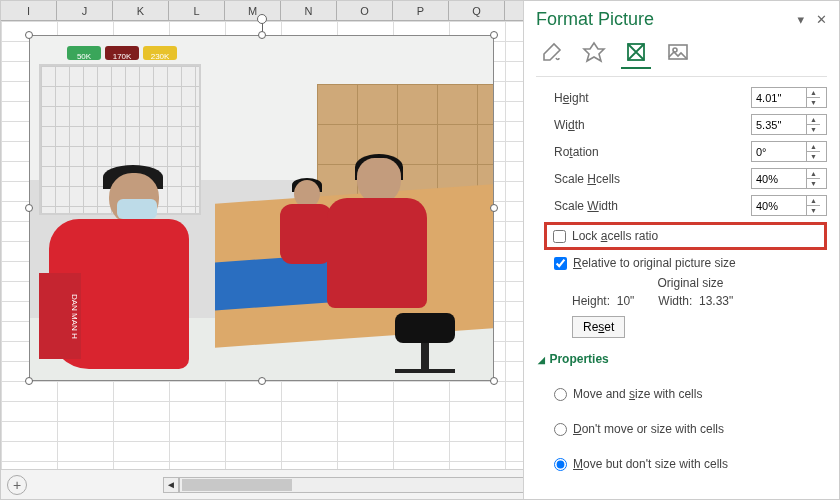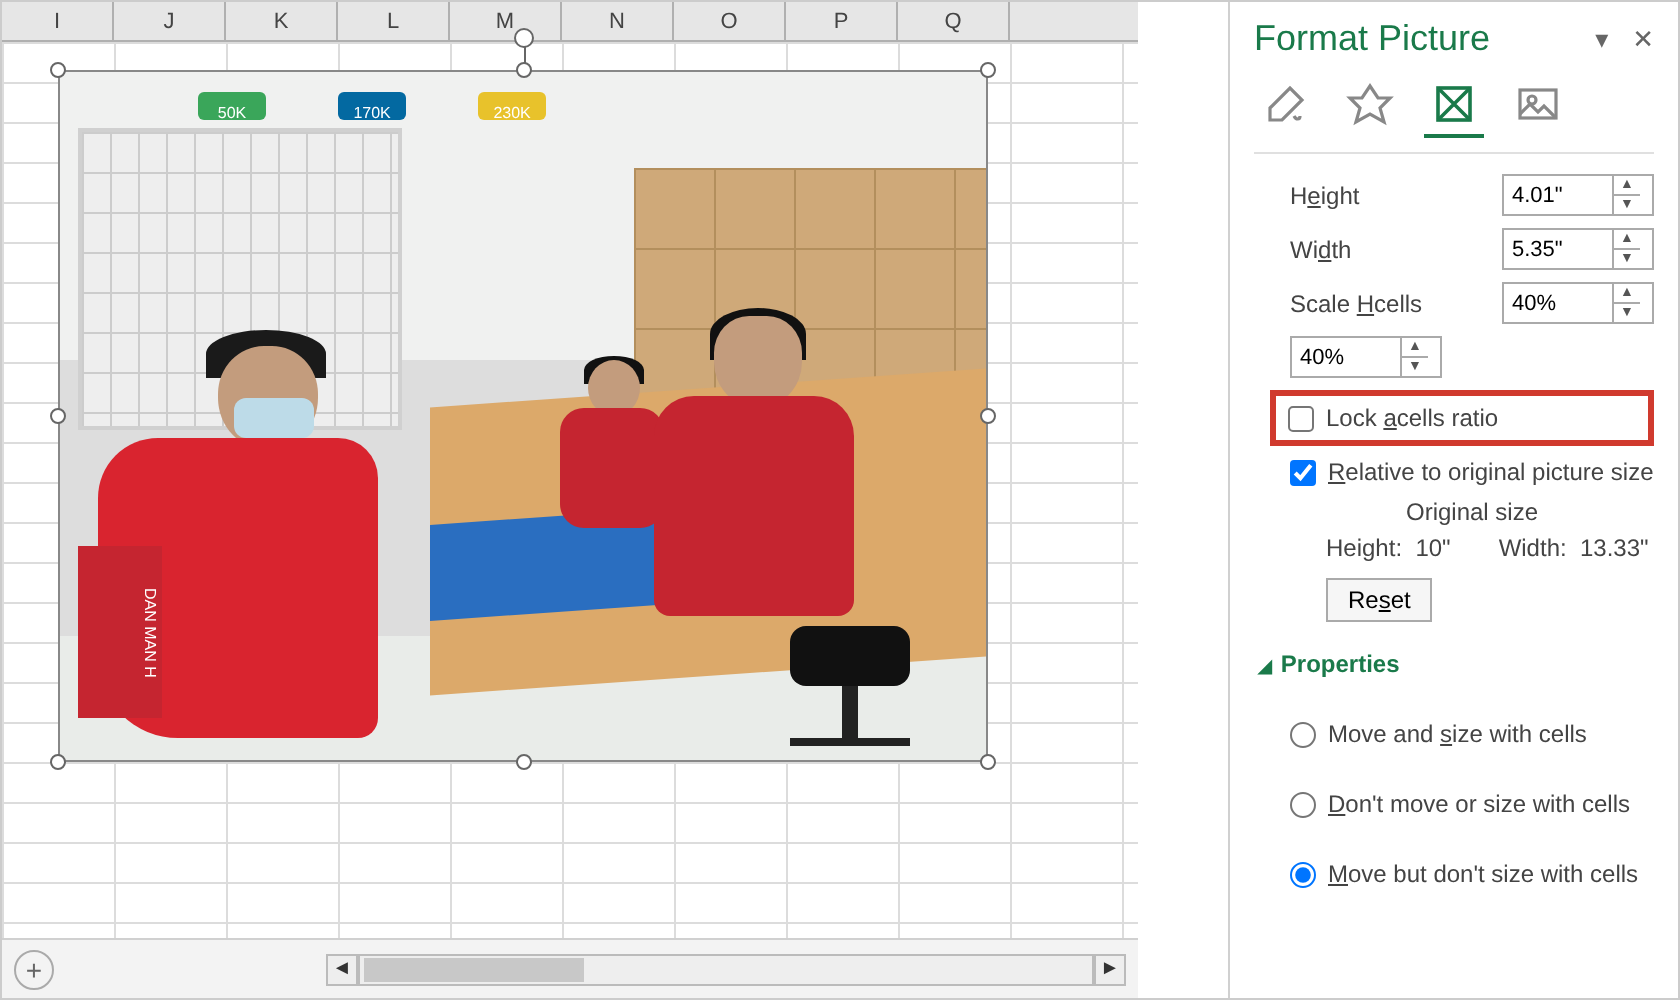--- a/index.html
+++ b/index.html
@@ -71,21 +71,21 @@
   .pc-customer .hair{position:absolute;top:32px;left:64px;width:60px;height:24px;background:#1a1a1a;border-radius:50% 50% 0 0;}
   .pc-customer .mask{position:absolute;top:66px;left:78px;width:40px;height:20px;background:#bddbe8;border-radius:6px;}
   .pc-customer .jacket{position:absolute;top:86px;left:10px;width:140px;height:150px;background:#d9242f;border-radius:30px 20px 10px 40px;}
   .pc-locker { position:absolute; right:0; top:14%; width:38%; height:36%; background:#cfa979;
     background-image:linear-gradient(to right,#b38f5d 1px,transparent 1px),linear-gradient(to bottom,#b38f5d 1px,transparent 1px);
     background-size:40px 40px;}
   .pc-shelf { position:absolute; left:2%; top:8%; width:35%; height:44%; background:#eee;
     background-image:linear-gradient(to bottom,#ccc 1px,transparent 1px),linear-gradient(to right,#ccc 1px,transparent 1px);
     background-size:14px 20px; border:2px solid #d0d0d0;}
   .pc-sign{position:absolute;top:3%;display:flex;gap:4px;left:8%;}
-  .pc-sign span{display:block;width:34px;height:14px;border-radius:3px;color:#fff;font-size:8px;text-align:center;line-height:22px;margin-left:32px;}
+  .pc-sign span{display:block;width:34px;height:14px;border-radius:3px;color:#fff;font-size:8px;text-align:center;line-height:22px;}
   .pc-banner{position:absolute;left:2%;bottom:6%;width:42px;height:86px;background:#c52530;color:#fff;font-size:8px;writing-mode:vertical-rl;text-align:center;padding:4px 2px;}
   .pc-worker2{position:absolute;right:34%;bottom:32%;width:60px;height:90px;}
   .pc-worker2 .head{position:absolute;top:0;left:18px;width:26px;height:28px;background:#c39c7d;border-radius:50%;}
   .pc-worker2 .hair{position:absolute;top:-2px;left:16px;width:30px;height:14px;background:#111;border-radius:50% 50% 0 0;}
   .pc-worker2 .body{position:absolute;top:24px;left:4px;width:52px;height:60px;background:#c52530;border-radius:12px;}
   .pc-mat{position:absolute;left:40%;bottom:22%;width:40%;height:14%;background:#2a6ec0;transform:skewY(-4deg);}
   .pc-chair{position:absolute;right:6%;bottom:2%;width:70px;height:80px;}
   .pc-chair .seat{position:absolute;top:20px;width:60px;height:30px;background:#111;border-radius:8px;}
   .pc-chair .base{position:absolute;bottom:0;left:26px;width:8px;height:30px;background:#222;}
   .pc-chair .leg{position:absolute;bottom:0;left:0;width:60px;height:4px;background:#222;}
@@ -125,21 +125,21 @@
     display: flex; align-items: center;
   }
   .hscroll .arrow{width:16px;height:16px;background:#eee;border:1px solid #bbb;text-align:center;font-size:10px;line-height:14px;}
   .hscroll .track{flex:1;height:16px;background:#eee;border:1px solid #bbb;position:relative;}
   .hscroll .thumb{position:absolute;left:2px;top:1px;height:12px;width:110px;background:#c8c8c8;}
 
   
   .panel {
     position: absolute;
     right: 0; top: 0;
-    width: 225px; height: 500px;
+    width: 316px; height: 500px;
     background: #fff;
     border-left: 1px solid #d0d0d0;
     padding: 8px 12px 8px 12px;
   }
   .panel-title-row { display:flex; align-items:center; }
   .panel-title {
     font-size: 18px;
     color: #1a7a4a;
     font-weight: 400;
     flex: 1;
@@ -232,21 +232,21 @@
   </div>
   <div class="grid-bg"></div>
 
   <div class="picture-frame">
     <div class="picture-content">
       <div class="pc-wall"></div>
       <div class="pc-locker"></div>
       <div class="pc-shelf"></div>
       <div class="pc-sign">
         <span style="background:#3aa65a">50K</span>
-        <span style="background:#0369a1">170K</span>
+        <span style="background:#7f1d1d">170K</span>
         <span style="background:#e8c22b">230K</span>
       </div>
       <div class="pc-floor"></div>
       <div class="pc-desk"></div>
       <div class="pc-mat"></div>
       <div class="pc-worker2">
           <div class="hair"></div>
           <div class="head"></div>
           <div class="body"></div>
         </div>
@@ -342,30 +342,41 @@
     <label><span>Wi</span><u>d</u><span>th</span></label>
     <div class="spinner-box">
       <input value="5.35&quot;" style="">
       <div class="spinner-btns">
           <span>▲</span>
           <span>▼</span>
         </div>
     </div>
   </div>
   <div class="field-row">
+    <label><span>Ro</span><u>t</u><span>ation</span></label>
+    <div class="spinner-box">
+      <input value="0°" style="">
+      <div class="spinner-btns">
+          <span>▲</span>
+          <span>▼</span>
+        </div>
+    </div>
+  </div>
+  <div class="field-row">
     <label><span>Scale </span><u>H</u><span>cells</span></label>
     <div class="spinner-box">
       <input value="40%" style="">
       <div class="spinner-btns">
           <span>▲</span>
           <span>▼</span>
         </div>
     </div>
   </div>
   <div class="field-row">
+    <label><span>Scale </span><u>W</u><span>idth</span></label>
     <div class="spinner-box">
       <input value="40%" style="">
       <div class="spinner-btns">
           <span>▲</span>
           <span>▼</span>
         </div>
     </div>
   </div>
 
   <div class="highlight-box">

